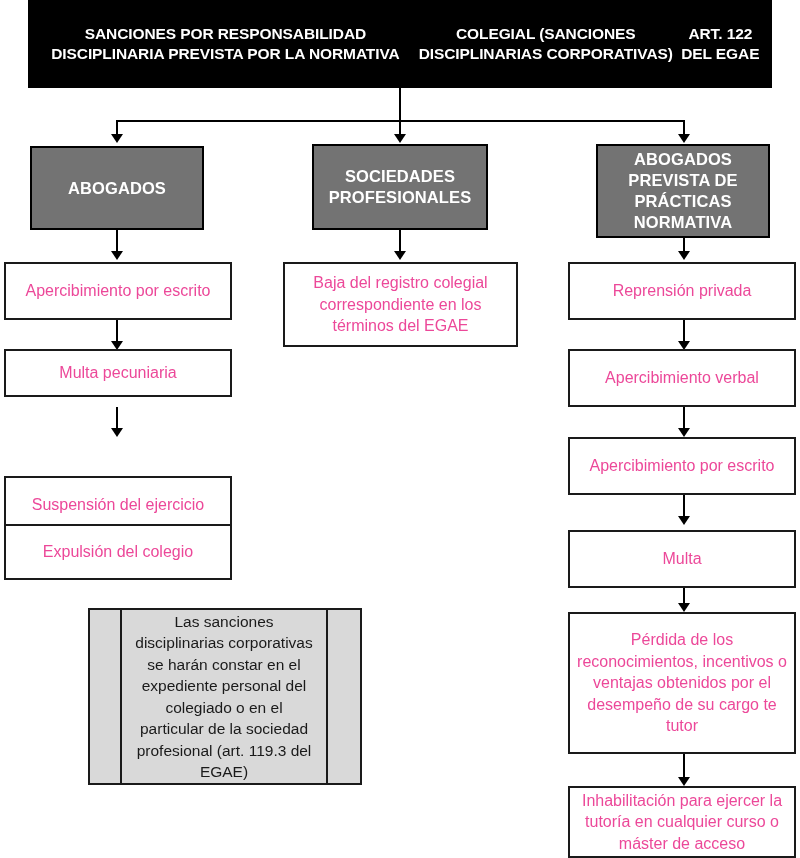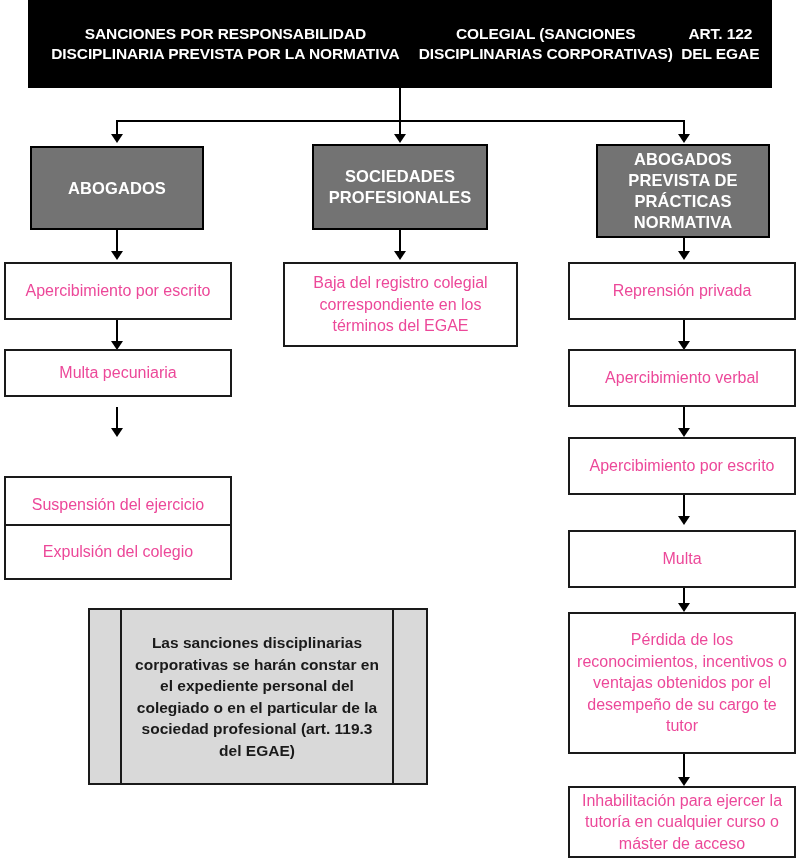--- a/index.html
+++ b/index.html
@@ -189,19 +189,19 @@
   <div class="node step-box" style="left:568px; top:612px; width:228px; height:142px;">
     <span>Pérdida de los reconocimientos, incentivos o ventajas obtenidos por el desempeño de su cargo te tutor</span>
   </div>
 
   <div class="conn vline" style="left:683px; top:754px; width:2px; height:25px;"></div>
   <div class="arrow-head" style="left:678px; top:777px;"></div>
   <div class="node step-box" style="left:568px; top:786px; width:228px; height:72px;">
     <span>Inhabilitación para ejercer la tutoría en cualquier curso o máster de acceso</span>
   </div>
 
-  <div class="node note-box" style="left:88px; top:608px; width:340px; height:177px;font-weight:bold;">
+  <div class="node note-box" style="left:88px; top:608px; width:274px; height:177px;">
     <div class="note-inner" style="left:30px; right:32px;">
       <span>Las sanciones disciplinarias corporativas se harán constar en el expediente personal del colegiado o en el particular de la sociedad profesional (art. 119.3 del EGAE)</span>
     </div>
   </div>
 
 </div>
 
 </body></html>

